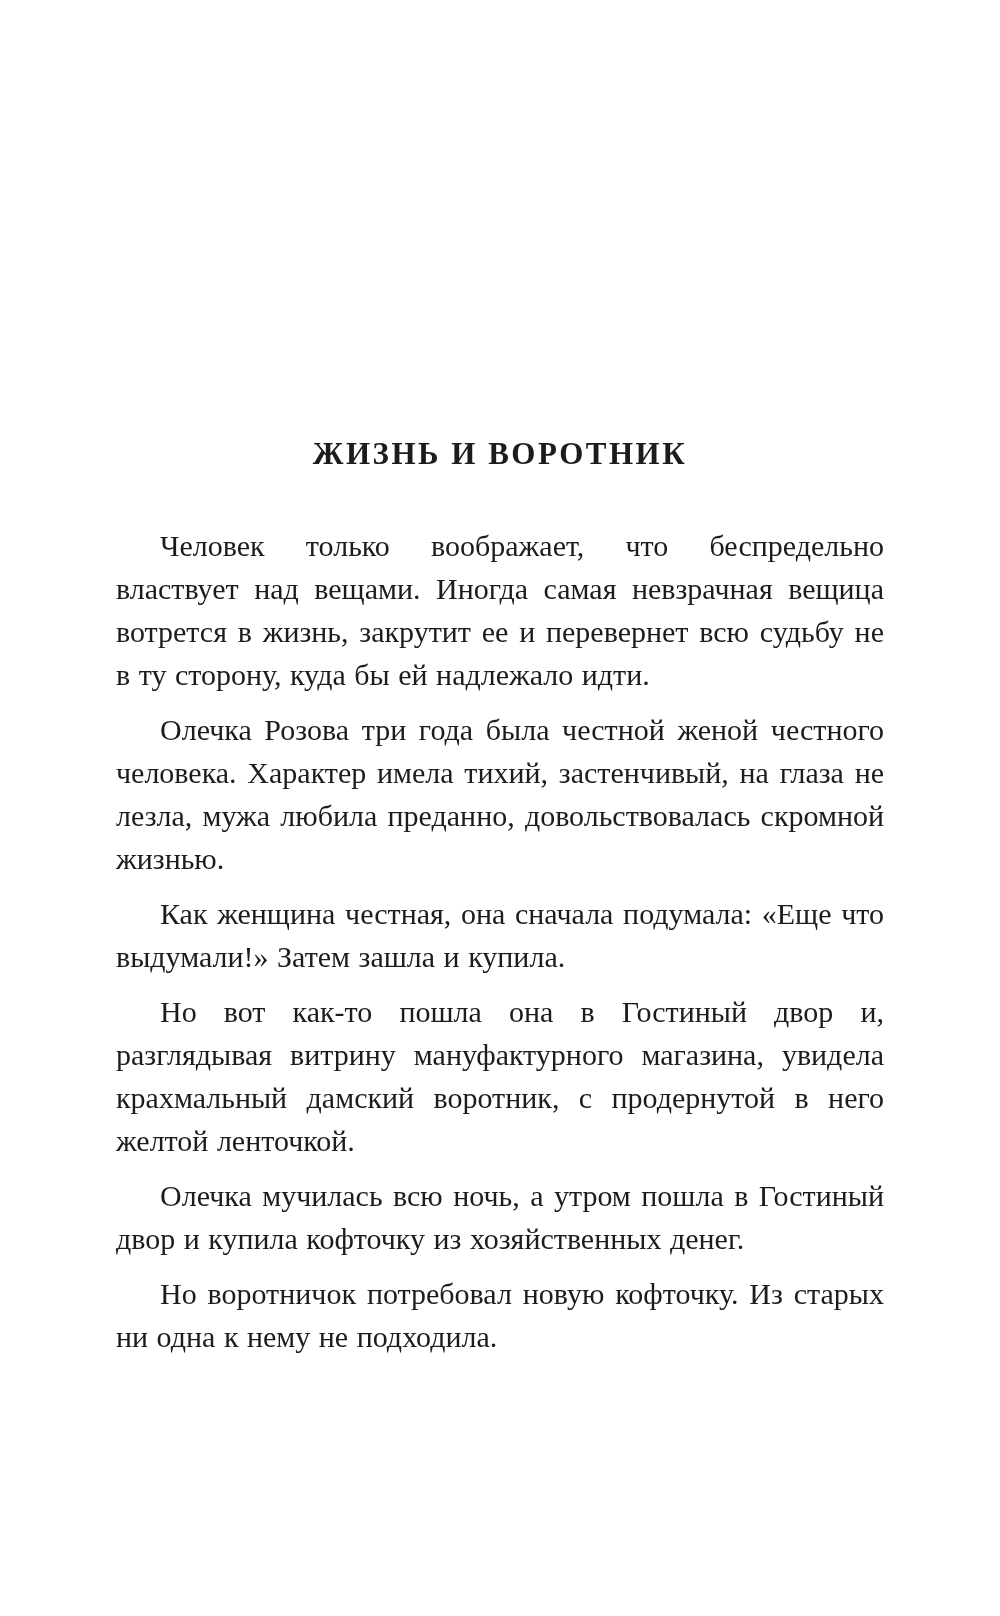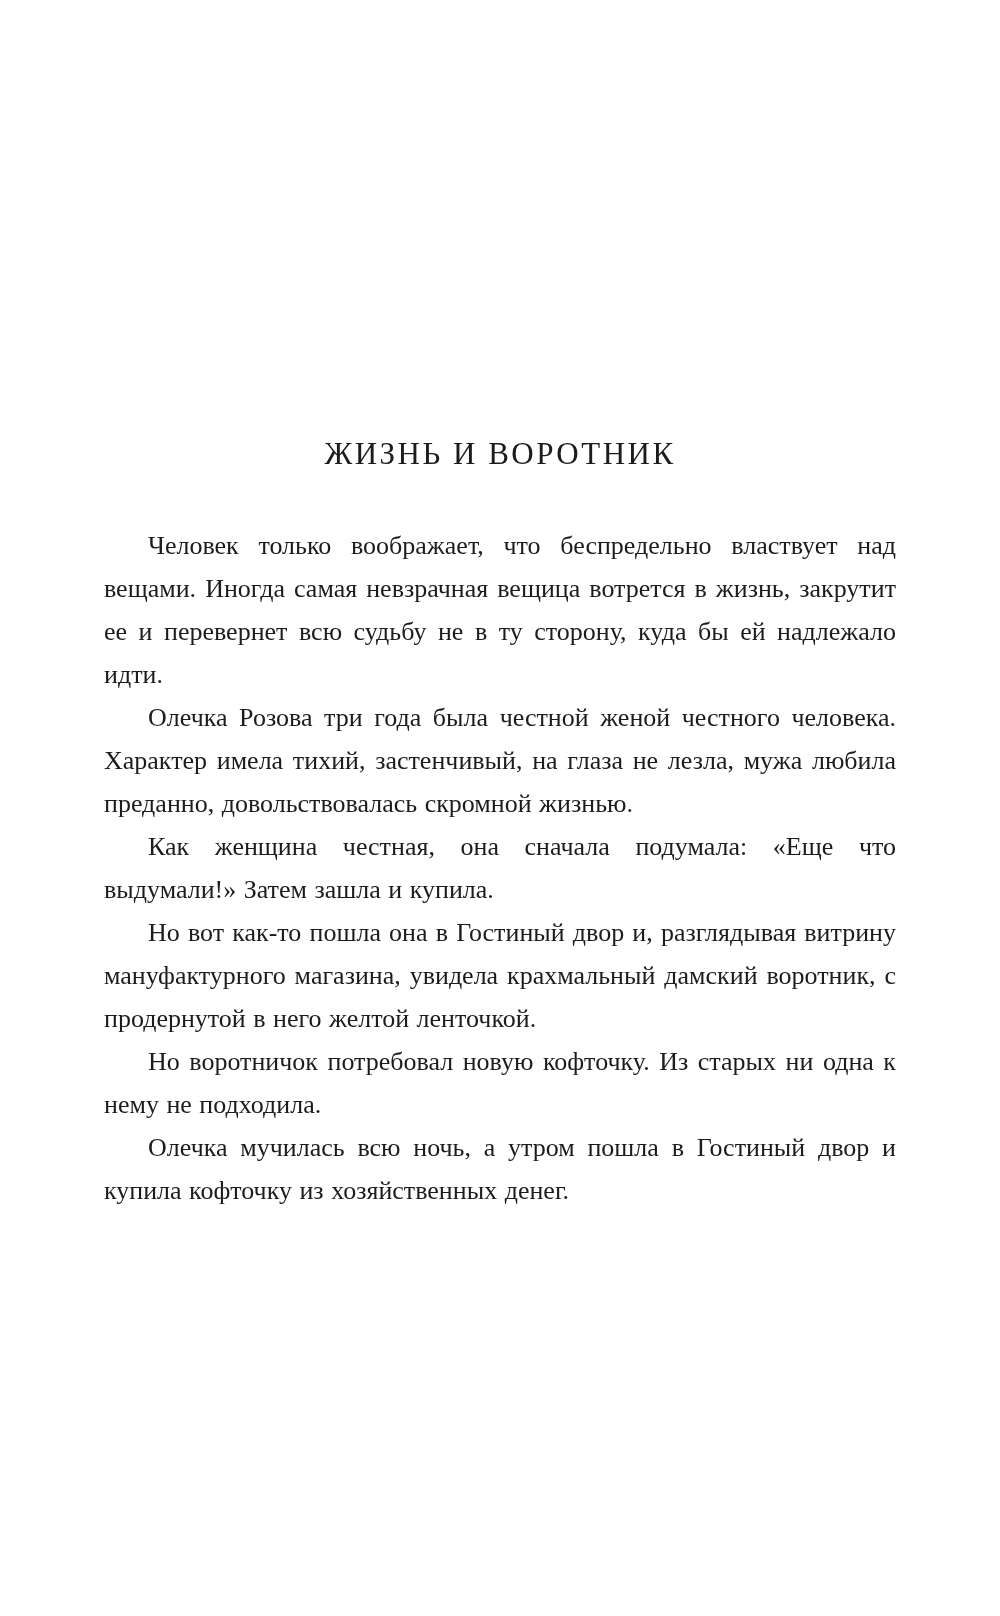--- a/index.html
+++ b/index.html
@@ -19,41 +19,41 @@
   .text-block {
     position: absolute;
     left: 104px;
     top: 436px;
     width: 792px;
   }
   .story-title {
     margin: 0 0 52px 0;
     text-align: center;
     font-size: 31px;
-    font-weight: 400;
+    font-weight: 700;
     letter-spacing: 2.5px;
     color: #1c1c1c;
   }
   .story-paragraph {
-    margin: 0;
-    font-size: 26px;
+    margin: 12px;
+    font-size: 30px;
     line-height: 43px;
     text-align: justify;
     text-indent: 44px;
     hyphens: auto;
     -webkit-hyphens: auto;
     word-spacing: 1px;
   }
 </style>
 </head>
 <body>
 
 <main class="page">
   <section class="text-block">
     <h1 class="story-title">ЖИЗНЬ И ВОРОТНИК</h1>
     <p class="story-paragraph">Человек только воображает, что беспредельно властвует над вещами. Иногда самая невзрачная вещица вотрется в жизнь, закрутит ее и перевернет всю судьбу не в ту сторону, куда бы ей надлежало идти.</p>
     <p class="story-paragraph">Олечка Розова три года была честной женой честного человека. Характер имела тихий, застенчивый, на глаза не лезла, мужа любила преданно, довольствовалась скромной жизнью.</p>
     <p class="story-paragraph">Как женщина честная, она сначала подумала: «Еще что выдумали!» Затем зашла и купила.</p>
     <p class="story-paragraph">Но вот как-то пошла она в Гостиный двор и, разглядывая витрину мануфактурного магазина, увидела крахмальный дамский воротник, с продернутой в него желтой ленточкой.</p>
+    <p class="story-paragraph">Олечка мучилась всю ночь, а утром пошла в Гостиный двор и купила кофточку из хозяйственных денег.</p>
     <p class="story-paragraph">Но воротничок потребовал новую кофточку. Из старых ни одна к нему не подходила.</p>
-    <p class="story-paragraph">Олечка мучилась всю ночь, а утром пошла в Гостиный двор и купила кофточку из хозяйственных денег.</p>
   </section>
 </main>
 
 </body></html>

